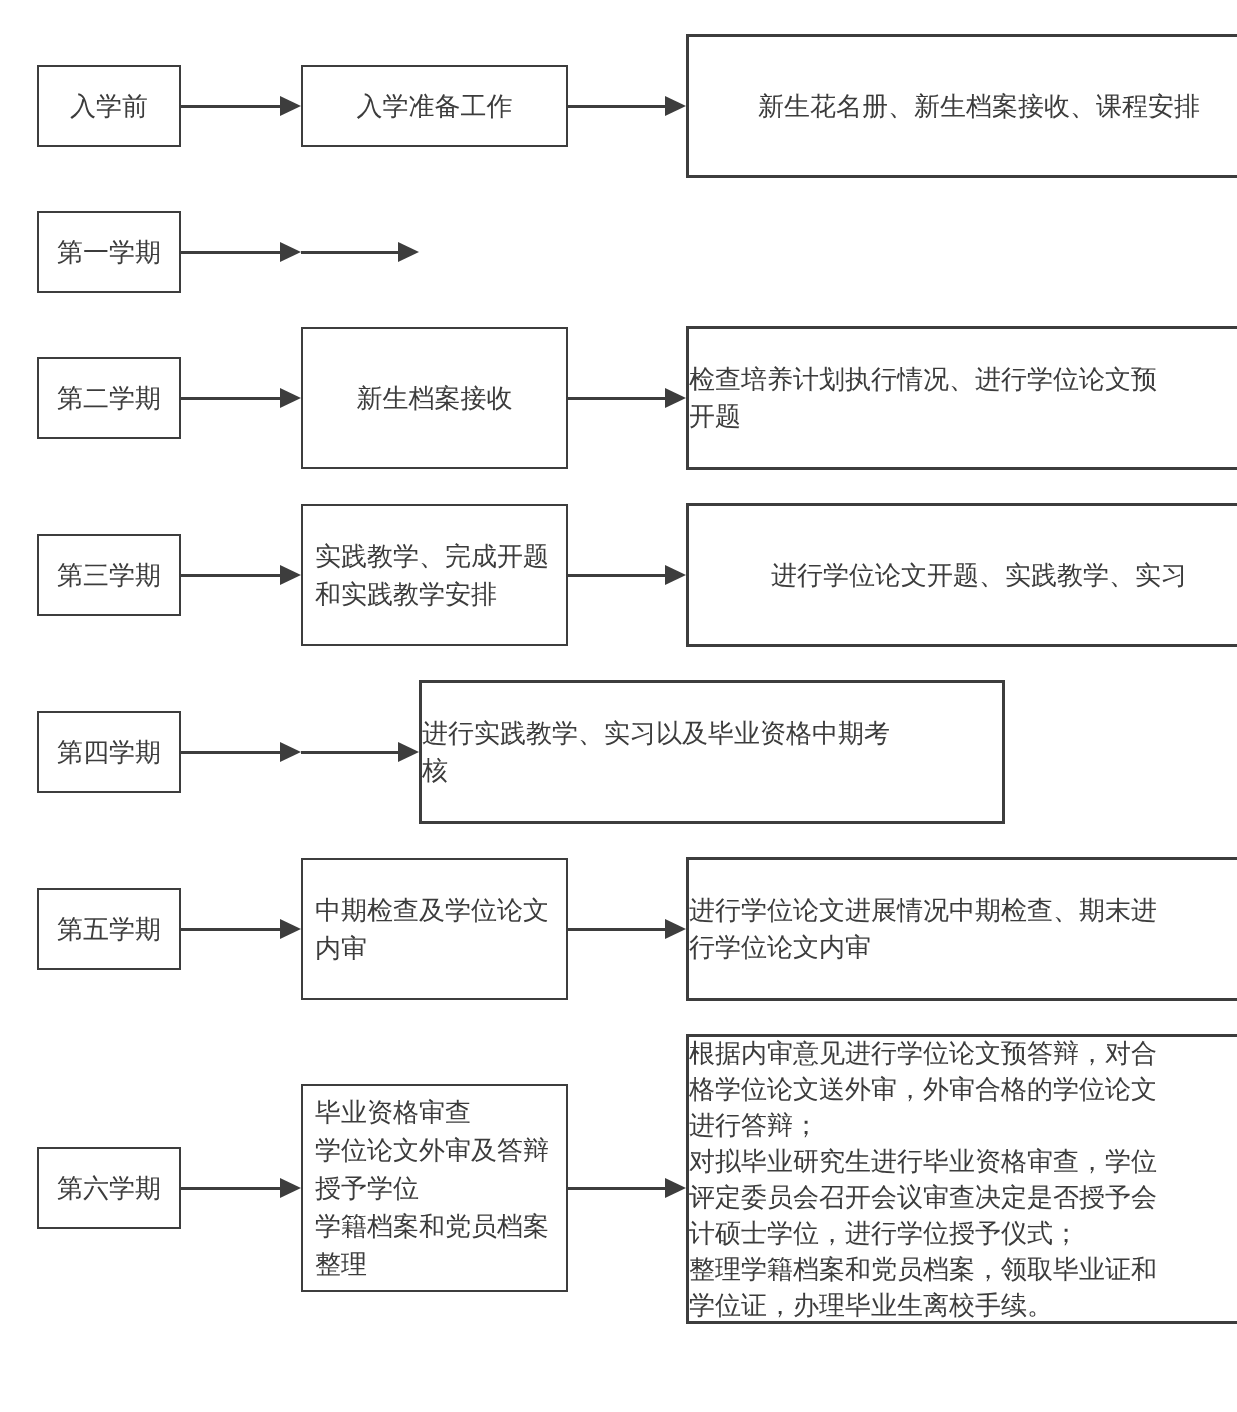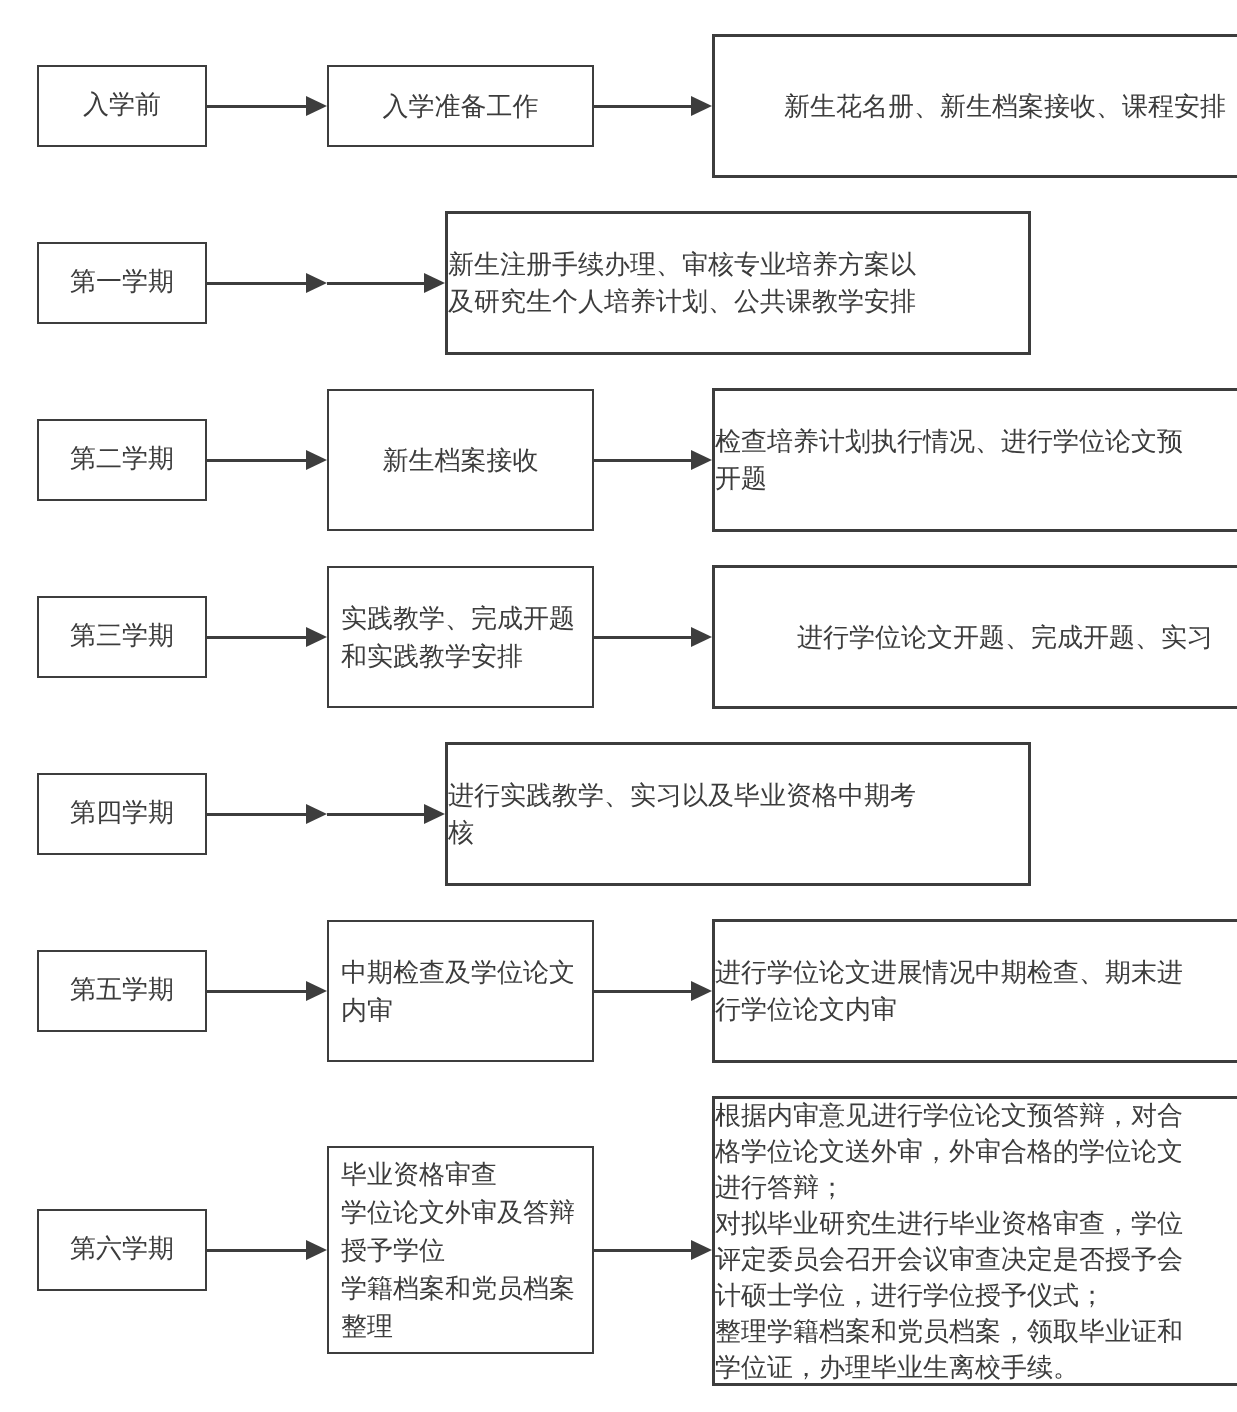--- a/index.html
+++ b/index.html
@@ -24,22 +24,22 @@
     border:2px solid #3d3d3d;
     background:#ffffff;
     display:flex;
     align-items:center;
     font-size:26px;
     line-height:38px;
     flex:none;
   }
   .box span{white-space:pre-line;}
   .box.stage{
-    width:170px;height:82px;
-    justify-content:center;text-align:left;font-family:Liberation Mono, monospace;
+    width:144px;height:82px;
+    justify-content:center;text-align:left;
   }
   .box.mid{
     width:267px;height:142px;
     padding:0 12px;
   }
   .box.mid.tc{justify-content:center;text-align:center;}
   .row-1 .box.mid{height:82px;}
   .row-7 .box.mid{height:208px;}
   .box.right{
     width:586px;height:144px;
@@ -98,24 +98,20 @@
       <span>第一学期</span>
     </div>
     <div class="arrow a1">
         <span class="shaft"></span>
         <span class="head"></span>
       </div>
     <div class="arrow a2">
         <span class="shaft"></span>
         <span class="head"></span>
       </div>
-    <div class="box right">
-      <span>新生注册手续办理、审核专业培养方案以
-及研究生个人培养计划、公共课教学安排</span>
-    </div>
   </div>
 
   <div class="row row-3">
     <div class="box stage">
       <span>第二学期</span>
     </div>
     <div class="arrow a1">
         <span class="shaft"></span>
         <span class="head"></span>
       </div>
@@ -142,21 +138,21 @@
       </div>
     <div class="box mid">
       <span>实践教学、完成开题
 和实践教学安排</span>
     </div>
     <div class="arrow a2">
         <span class="shaft"></span>
         <span class="head"></span>
       </div>
     <div class="box right tc">
-      <span>进行学位论文开题、完成开题、实习</span>
+      <span>进行学位论文开题、实践教学、实习</span>
     </div>
   </div>
 
   <div class="row row-5">
     <div class="box stage">
       <span>第四学期</span>
     </div>
     <div class="arrow a1">
         <span class="shaft"></span>
         <span class="head"></span>

